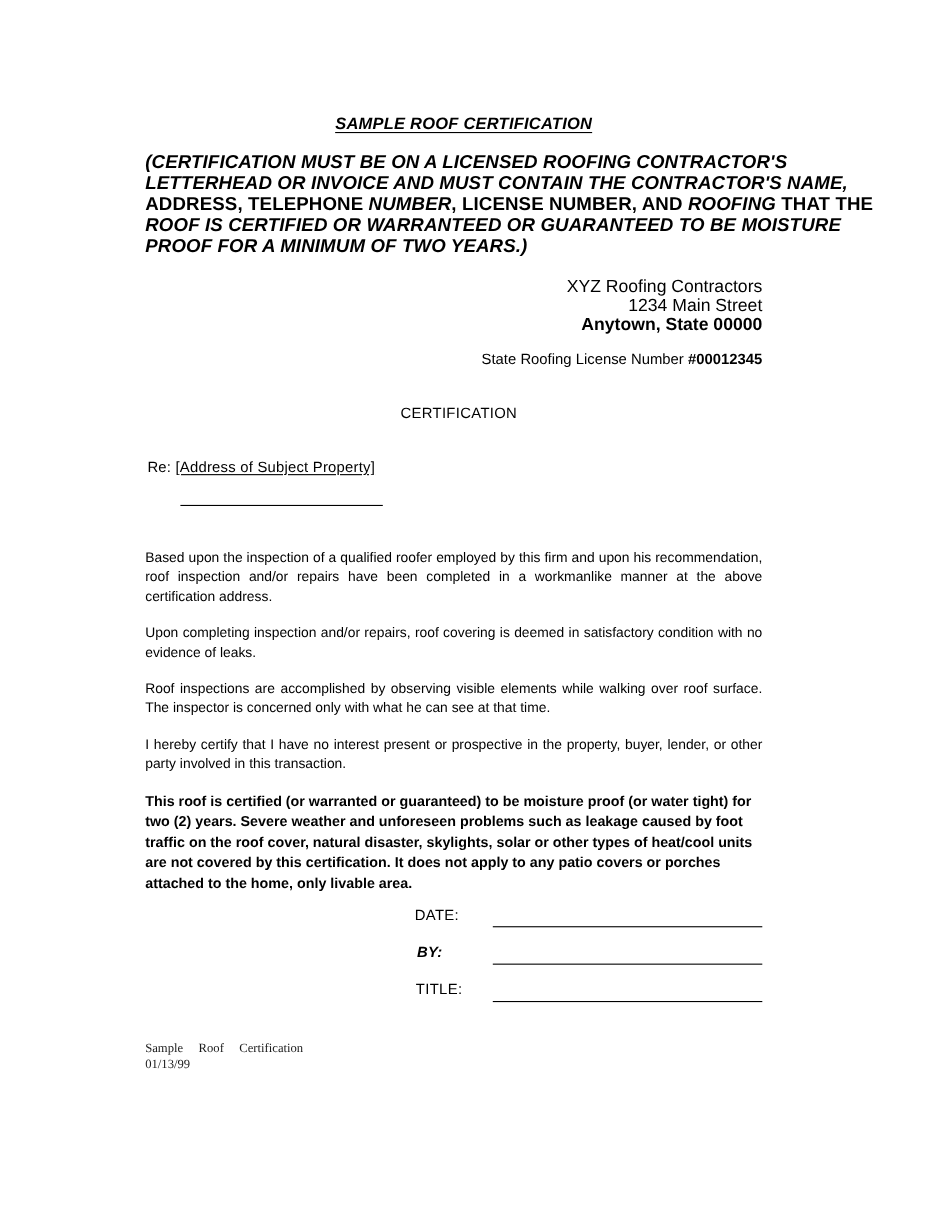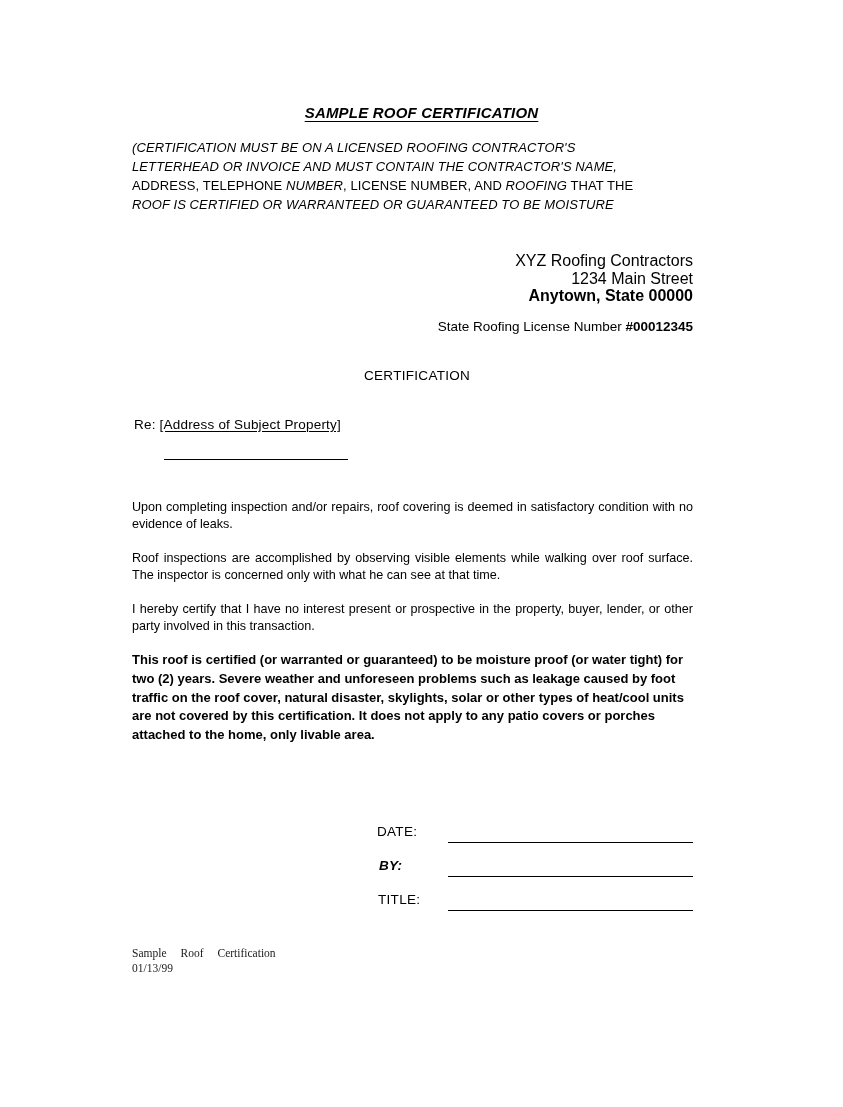--- a/index.html
+++ b/index.html
@@ -40,25 +40,26 @@
     text-decoration: underline;
     text-underline-offset: 3px;
   }
 
   
   .intro {
     position: absolute;
     left: 132px;
     top: 138px;
     width: 560px;
-    font-size: 13px;
+    font-size: 17px;
     line-height: 19px;
     font-style: italic;
     text-align: left;
     letter-spacing: 0.1px;
+    font-weight: bold;
   }
   .intro .ln {
     white-space: nowrap;
   }
   .intro .upright {
     font-style: normal;
   }
 
   
   .addr {
@@ -208,20 +209,21 @@
 
   <div class="doc-title">
     <span>SAMPLE ROOF CERTIFICATION</span>
   </div>
 
   <div class="intro">
     <div class="ln">(CERTIFICATION MUST BE ON A LICENSED ROOFING CONTRACTOR'S</div>
     <div class="ln">LETTERHEAD OR INVOICE AND MUST CONTAIN THE CONTRACTOR'S NAME,</div>
     <div class="ln"><span class="upright">ADDRESS, TELEPHONE </span><span>NUMBER</span><span class="upright">, LICENSE NUMBER, AND </span><span>ROOFING</span><span class="upright"> THAT THE</span></div>
     <div class="ln">ROOF IS CERTIFIED OR WARRANTEED OR GUARANTEED TO BE MOISTURE</div>
+    <div class="ln">PROOF FOR A MINIMUM OF TWO YEARS.)</div>
   </div>
 
   <div class="addr">
     <div>XYZ Roofing Contractors</div>
     <div>1234 Main Street</div>
     <div class="heavy">Anytown, State 00000</div>
   </div>
 
   <div class="license">
     <span>State Roofing License Number</span>
@@ -231,20 +233,21 @@
   <div class="cert-heading">CERTIFICATION</div>
 
   <div class="re-line">
     <span>Re:</span>
     <span class="subject">[Address of Subject Property]</span>
   </div>
 
   <div class="blank-rule"></div>
 
   <div class="body-block">
+    <p>Based upon the inspection of a qualified roofer employed by this firm and upon his recommendation, roof inspection and/or repairs have been completed in a workmanlike manner at the above certification address.</p>
     <p>Upon completing inspection and/or repairs, roof covering is deemed in satisfactory condition with no evidence of leaks.</p>
     <p>Roof inspections are accomplished by observing visible elements while walking over roof surface. The inspector is concerned only with what he can see at that time.</p>
     <p>I hereby certify that I have no interest present or prospective in the property, buyer, lender, or other party involved in this transaction.</p>
     <p class="bold-para">This roof is certified (or warranted or guaranteed) to be moisture proof (or water tight) for two (2) years. Severe weather and unforeseen problems such as leakage caused by foot traffic on the roof cover, natural disaster, skylights, solar or other types of heat/cool units are not covered by this certification. It does not apply to any patio covers or porches attached to the home, only livable area.</p>
   </div>
 
   <div class="sig-block">
     <div class="sig-row">
       <span class="sig-label">DATE:</span>
       <span class="sig-rule"></span>

